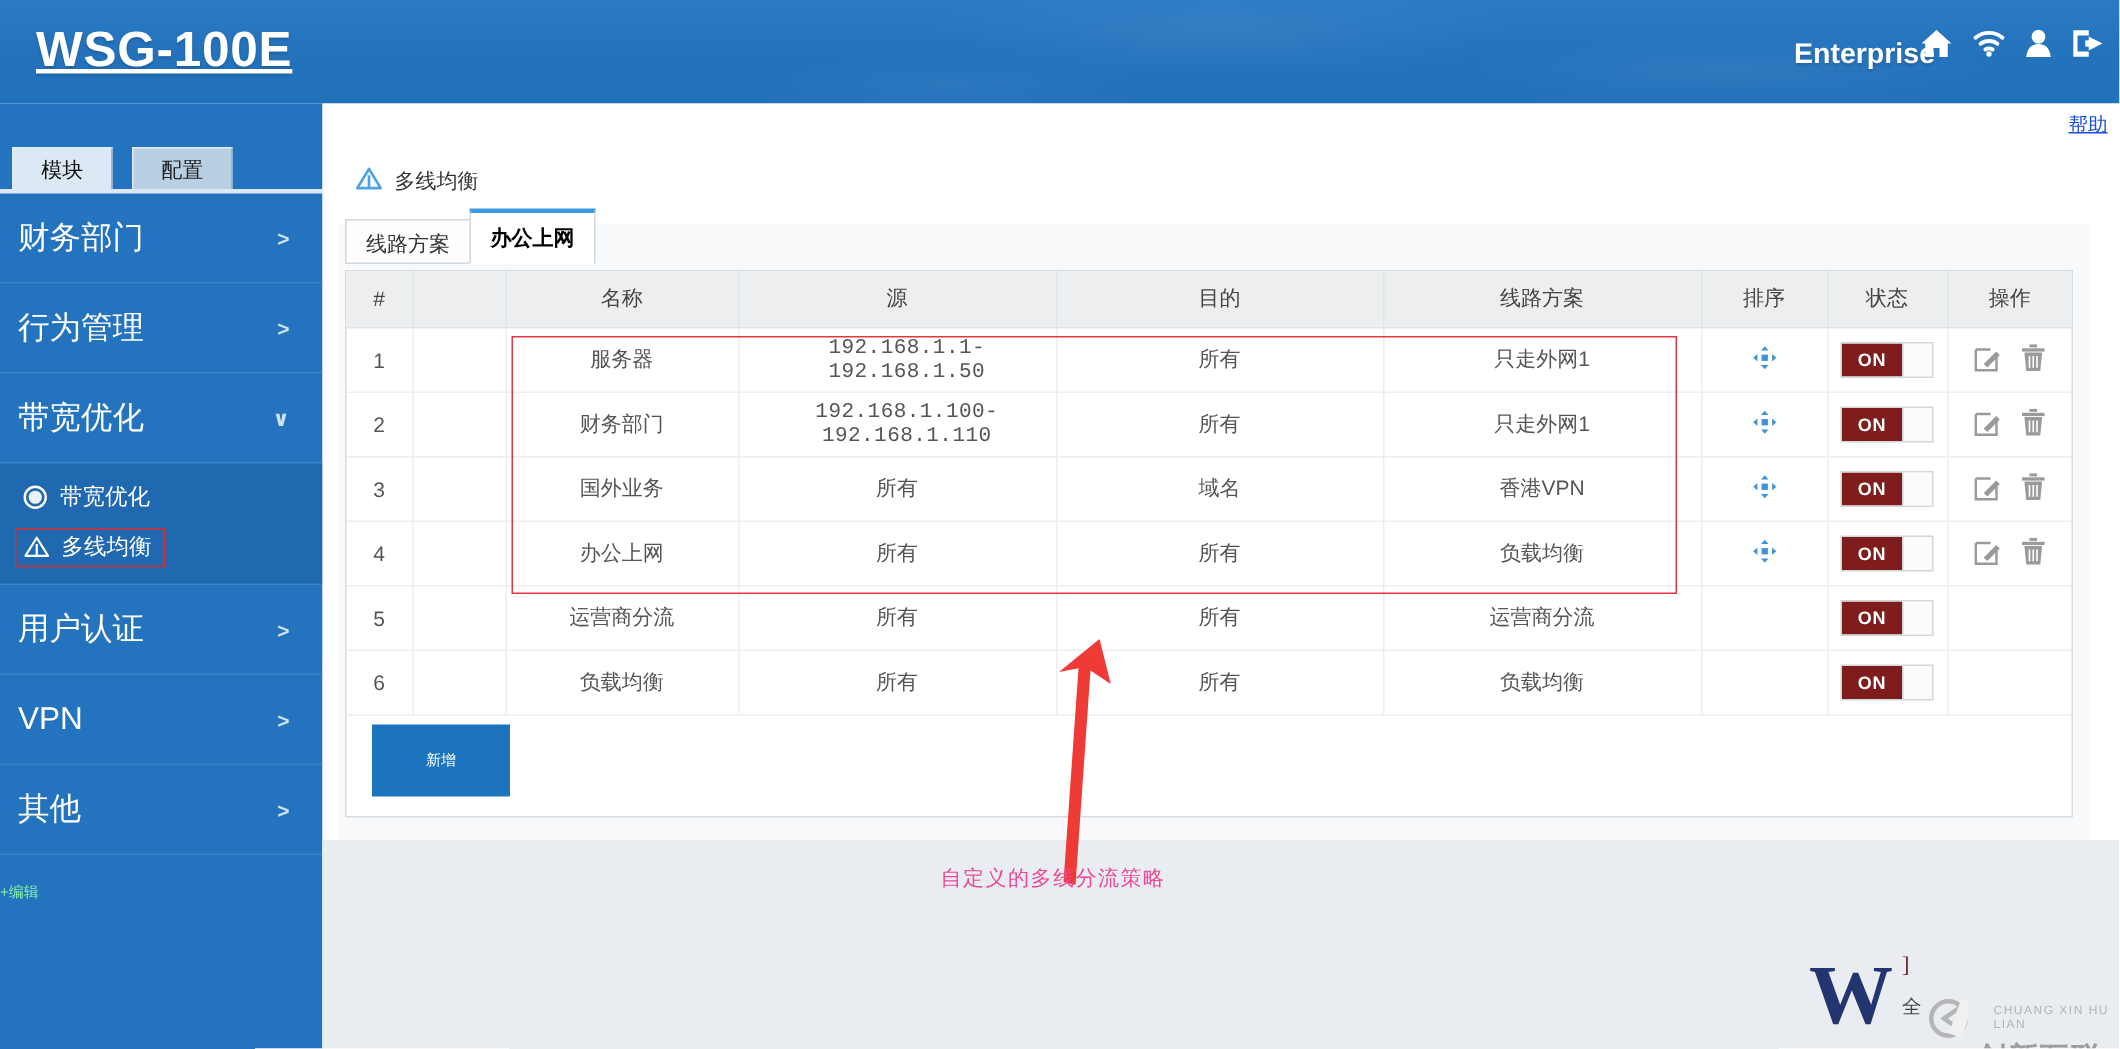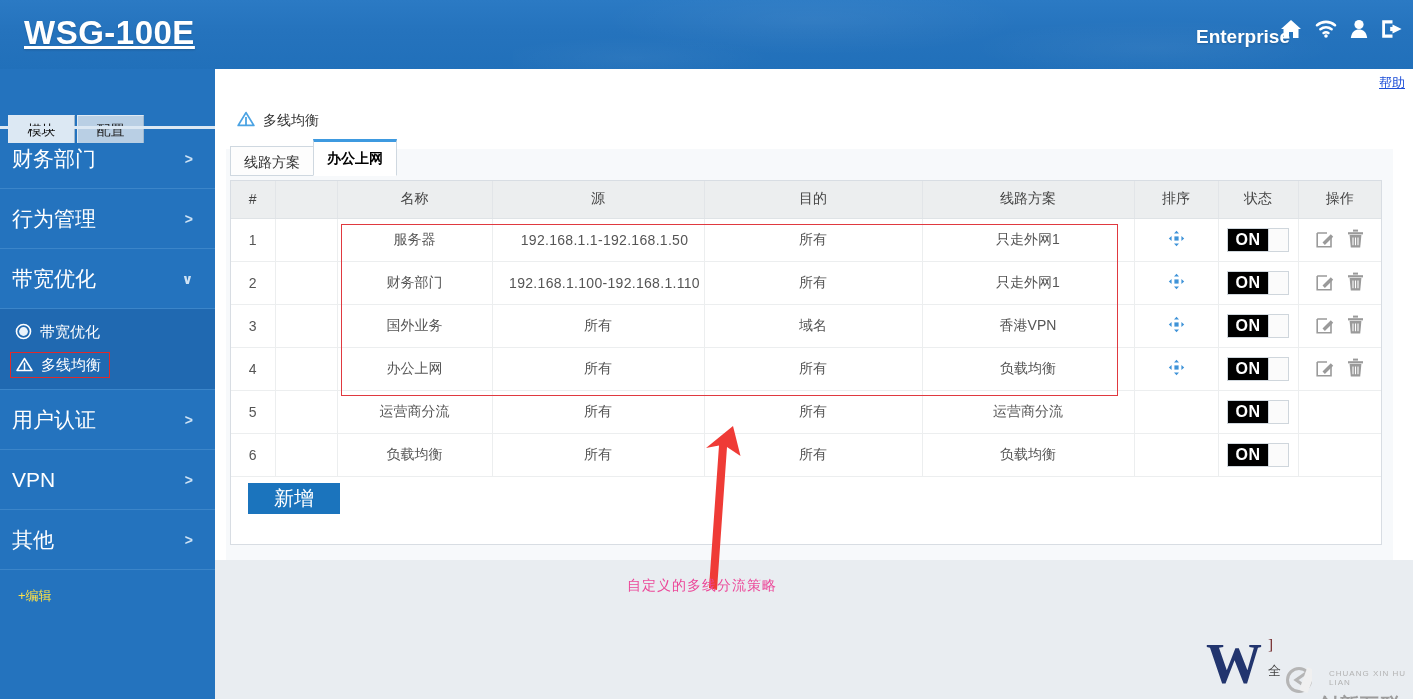--- a/index.html
+++ b/index.html
@@ -39,21 +39,21 @@
   }
   .hicons { position:absolute; right:10px; top:19px; display:flex; gap:13px; align-items:center; }
   .hicons svg { display:block; }
 
   
   .sidebar {
     position:absolute; left:0; top:69px; width:215px; height:630px;
     background:#2473be;
   }
   .modtabs {
-    position:absolute; left:8px; top:46px; display:flex; gap:2px;align-items:flex-end;
+    position:absolute; left:8px; top:29px; display:flex; gap:13px;align-items:flex-end;
   }
   .modtab {
     width:67px; height:28px; line-height:28px; text-align:center;
     font-size:14px; color:#222; background:#b9cfe4;
     border-top:1px solid #dfe9f3; border-left:1px solid #dfe9f3; border-right:1px solid #9db7cf;
   }
   .modtab.active { background:#dce8f3; color:#111; }
   .tabsbar {
     position:absolute; left:0; top:57px; width:215px; height:3px; background:#dce8f3;
   }
@@ -75,22 +75,22 @@
     display:flex; align-items:center; gap:7px; cursor:pointer;
   }
   .subitem .sicon { width:19px; height:19px; display:inline-flex; align-items:center; justify-content:center; }
   .subitem.boxed { }
   .subitem.boxed .inner {
     display:inline-flex; align-items:center; gap:7px;
     border:1.5px solid #e02a2a; padding:1px 8px 1px 4px; margin-left:-4px;
     height:26px;
   }
   .editlink {
-    height:52px; line-height:52px; padding-left:18px;
-    color:#fde047; font-size:13px; cursor:pointer;
+    height:52px; line-height:52px; 
+    color:#86efac; font-size:10px; cursor:pointer;
   }
 
   
   .collapse {
     position:absolute; left:215px; top:395px; width:11px; height:46px;
     background:#4e9ada; border:1px solid #cfdcea; border-left:none;
     display:flex; align-items:center; justify-content:center; cursor:pointer;
   }
   .collapse i {
     width:0;height:0;border-top:5px solid transparent;border-bottom:5px solid transparent;
@@ -134,38 +134,38 @@
   table.grid th {
     background:#eceeef; font-weight:normal; color:#444; font-size:14px;
     height:37px; border-right:1px solid #e2e5e8; border-bottom:1px solid #dfe3e6;
   }
   table.grid td {
     height:43px; text-align:center; font-size:14px; color:#555;
     border-right:1px solid #eceeef; border-bottom:1px solid #eceeef;
   }
   table.grid th:last-child, table.grid td:last-child { border-right:none; }
   .num { color:#666; }
-  .ipcell { font-family:Liberation Sans, sans-serif; font-size:14px; letter-spacing:.3px; color:#555;padding-left:13px; }
+  .ipcell { font-family:Liberation Mono, monospace; font-size:14px; letter-spacing:.3px; color:#555;padding-left:13px; }
 
   .toggle {
     display:inline-flex; width:62px; height:24px; border:1px solid #cfd6dc;
     background:#ffffff; overflow:hidden; vertical-align:middle; cursor:pointer;
   }
   .toggle .on {
-    flex:0 0 40px; background:#000000; color:#fff; font-size:16px; font-weight:bold;
+    flex:0 0 40px; background:#7f1d1d; color:#fff; font-size:12px; font-weight:bold;
     display:flex; align-items:center; justify-content:center; letter-spacing:.5px;
   }
   .toggle .knob { flex:1; background:#fbfbfb; border-left:1px solid #cfd6dc; }
 
   .acts { display:inline-flex; gap:12px; align-items:center; justify-content:center; }
   .acts svg { cursor:pointer; }
 
   .addbtn {
-    position:absolute; left:17px; top:302px; width:92px; height:31px;
-    background:#1b74bd; color:#ffffff; font-size:20px;
+    position:absolute; left:17px; top:302px; width:92px; height:48px;
+    background:#1b74bd; color:#ffffff; font-size:10px;
     display:flex; align-items:center; justify-content:center; cursor:pointer;
   }
 
   
   .redbox {
     position:absolute; left:110px; top:43px; width:777px; height:172px;
     border:1.5px solid #e0393f; pointer-events:none;
   }
 
   

